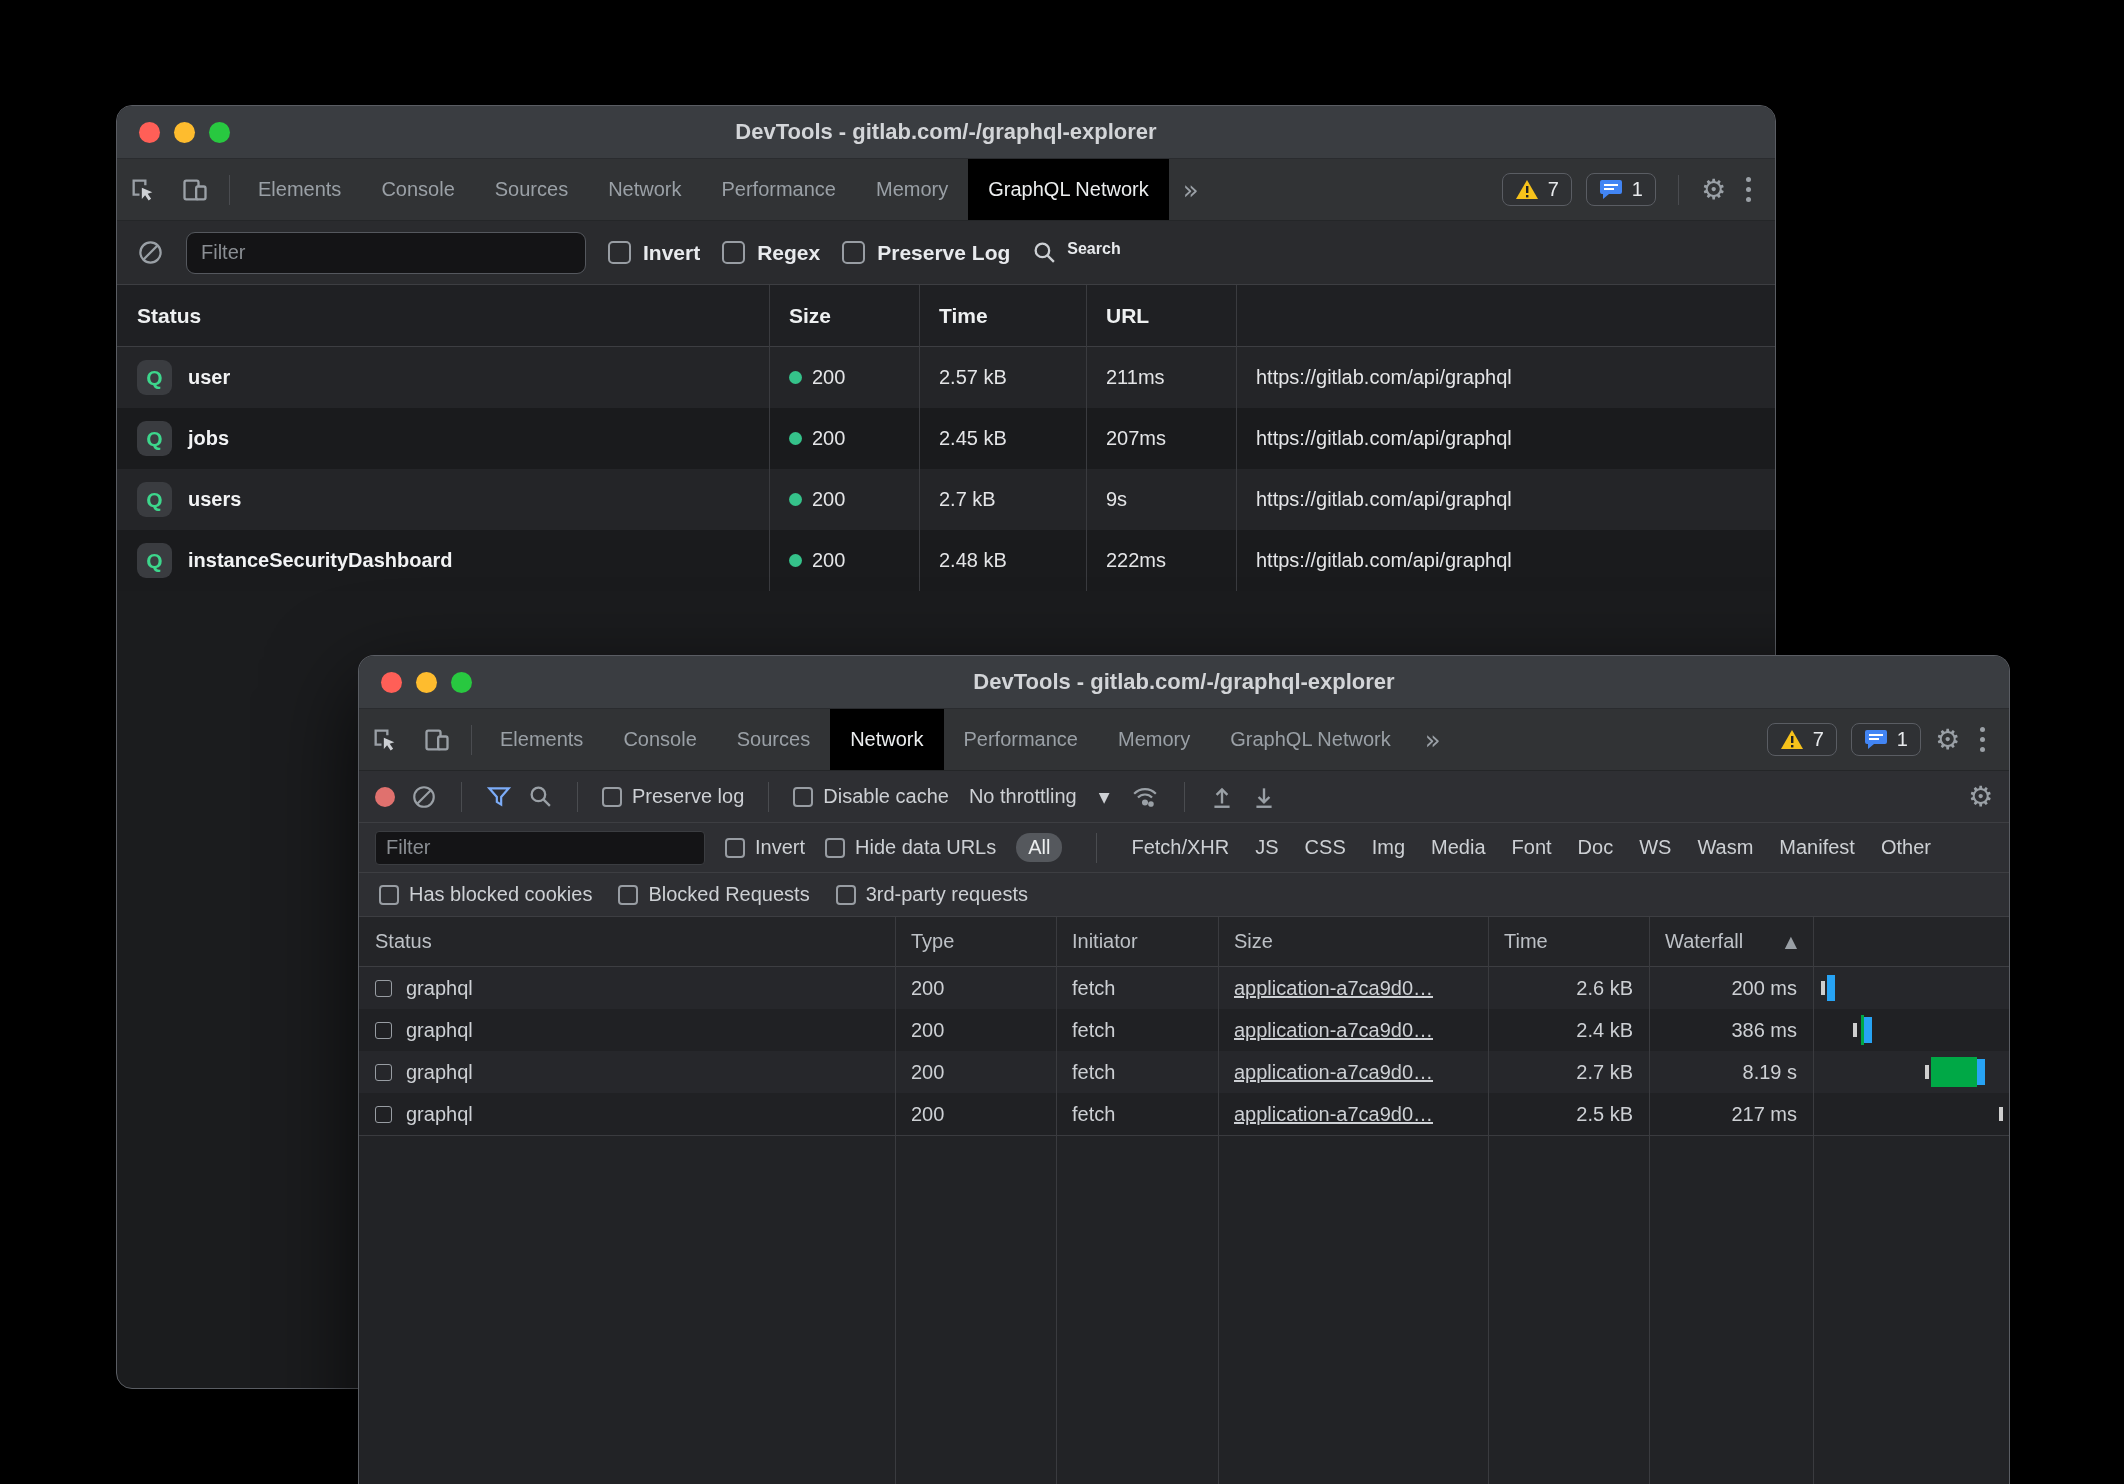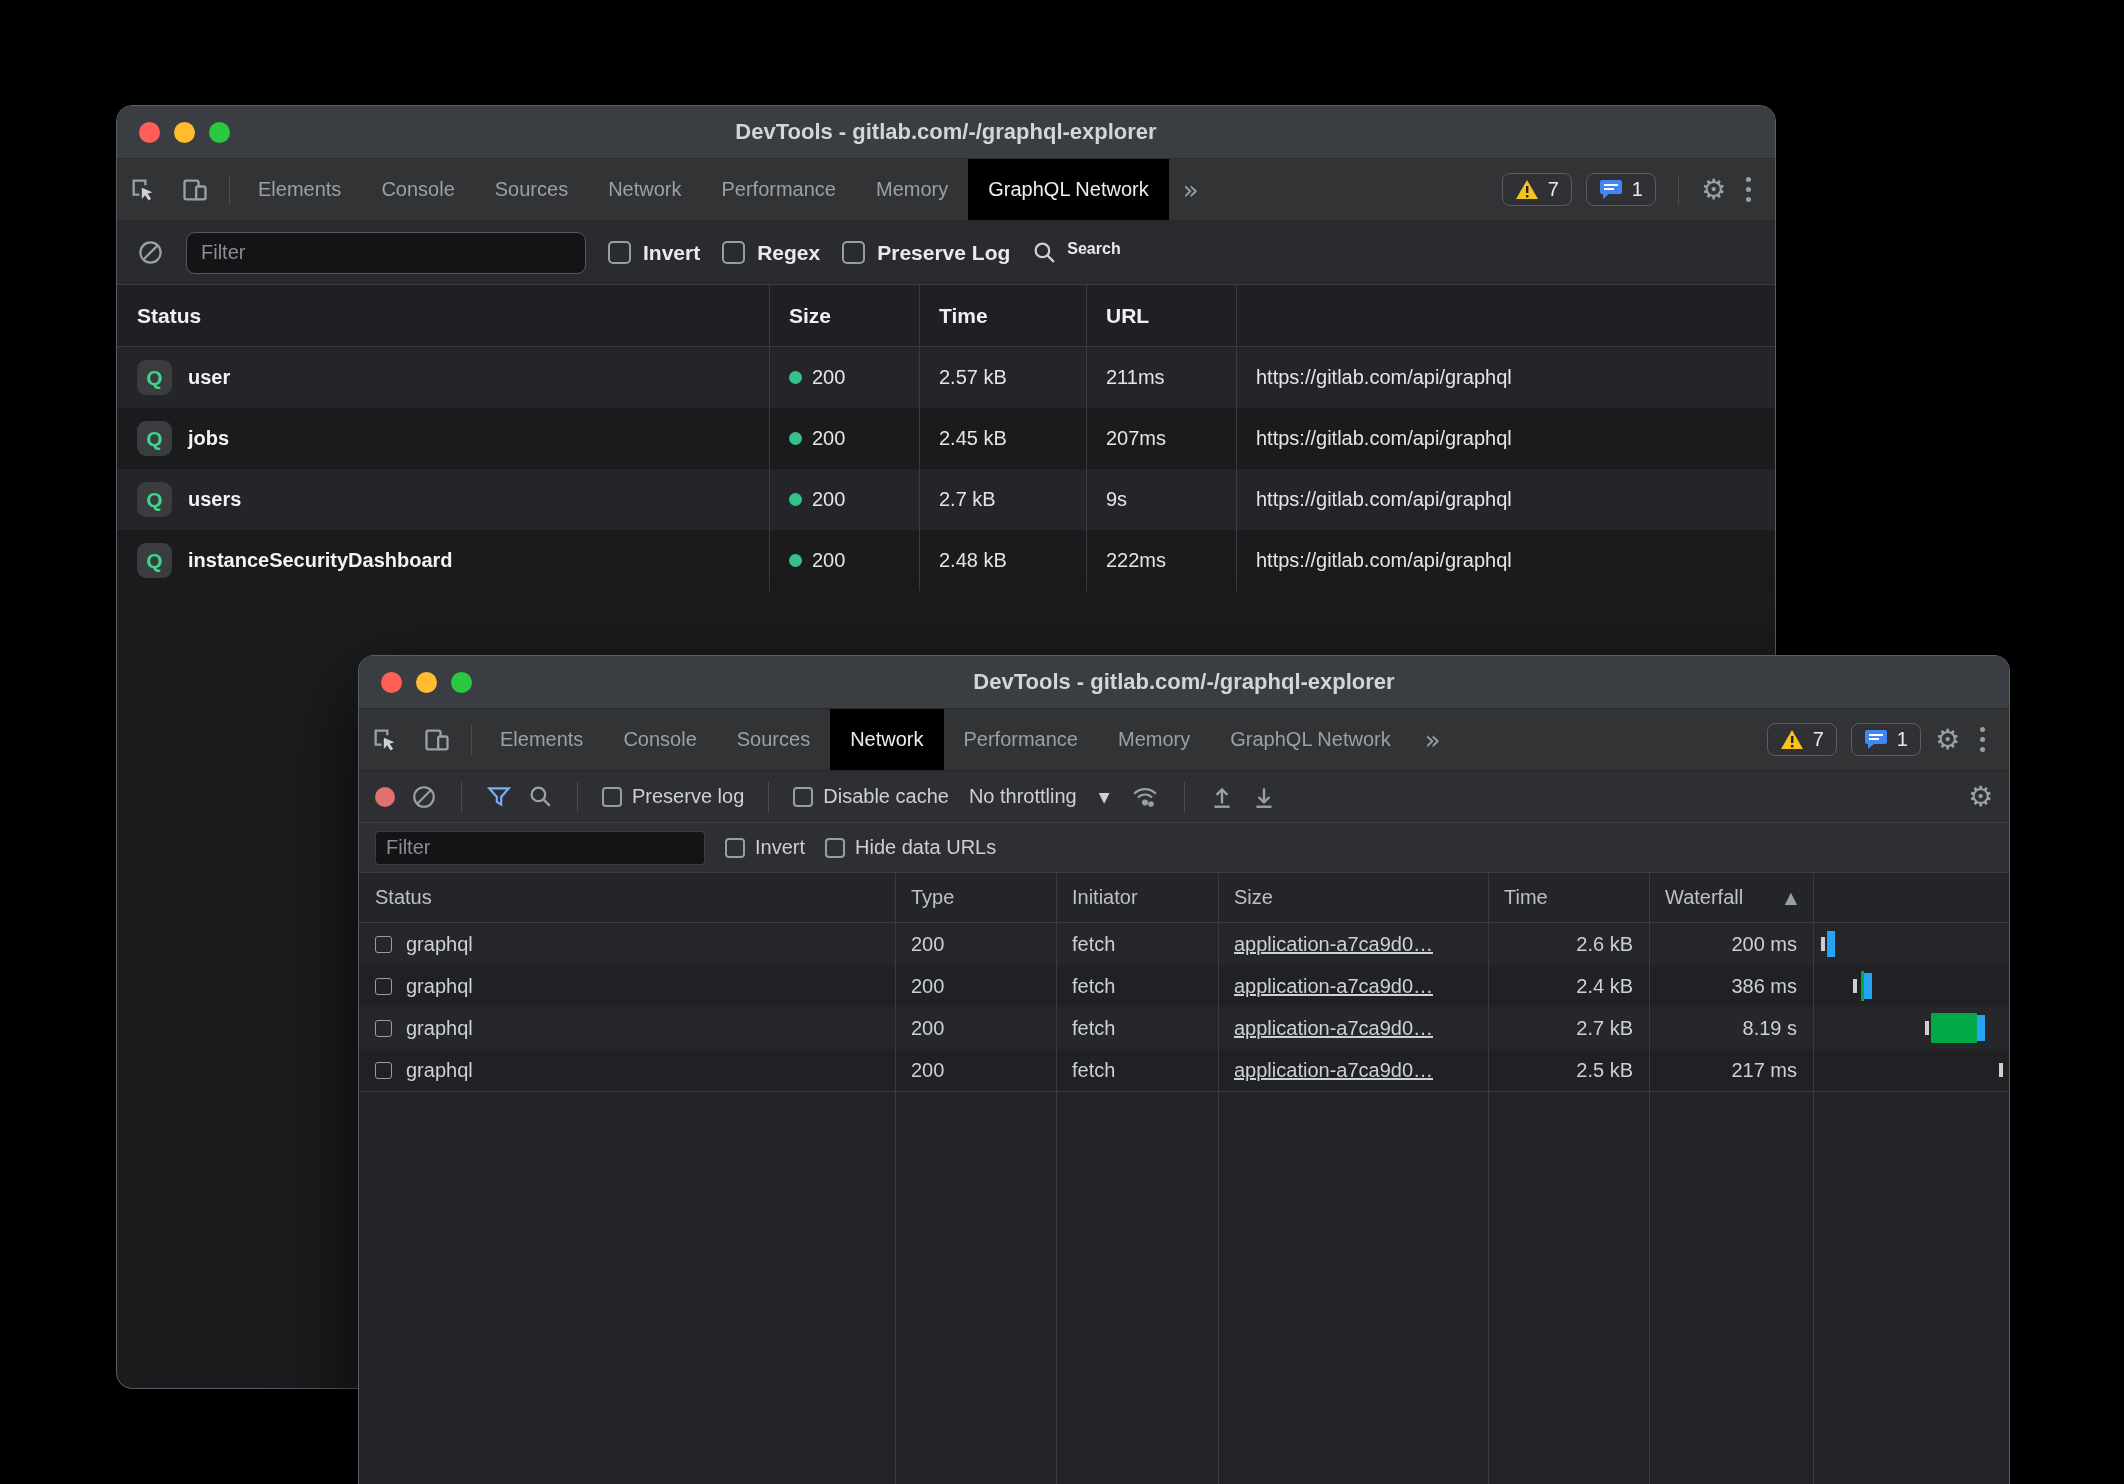--- a/index.html
+++ b/index.html
@@ -380,22 +380,51 @@
     <div class="fw-filterbar">
       <input class="field" placeholder="Filter" style="">
       <label class="fw-check">
         <span class="cb"></span>
         <span>Invert</span>
       </label>
       <label class="fw-check">
         <span class="cb"></span>
         <span>Hide data URLs</span>
       </label>
-    </div>
-
+      <span class="typelist">
+        <span class="type pill">All</span>
+        <span class="vdiv"></span>
+        <span class="type">Fetch/XHR</span>
+        <span class="type">JS</span>
+        <span class="type">CSS</span>
+        <span class="type">Img</span>
+        <span class="type">Media</span>
+        <span class="type">Font</span>
+        <span class="type">Doc</span>
+        <span class="type">WS</span>
+        <span class="type">Wasm</span>
+        <span class="type">Manifest</span>
+        <span class="type">Other</span>
+      </span>
+    </div>
+
+    <div class="fw-filterbar2">
+      <label class="fw-check">
+        <span class="cb"></span>
+        <span>Has blocked cookies</span>
+      </label>
+      <label class="fw-check">
+        <span class="cb"></span>
+        <span>Blocked Requests</span>
+      </label>
+      <label class="fw-check">
+        <span class="cb"></span>
+        <span>3rd-party requests</span>
+      </label>
+    </div>
 
     <div class="fw-table">
       <div class="fw-grid fw-head">
         <span class="hcell">Status</span>
         <span class="hcell">Type</span>
         <span class="hcell">Initiator</span>
         <span class="hcell">Size</span>
         <span class="hcell">Time</span>
         <span class="hcell">
           <span>Waterfall</span>

